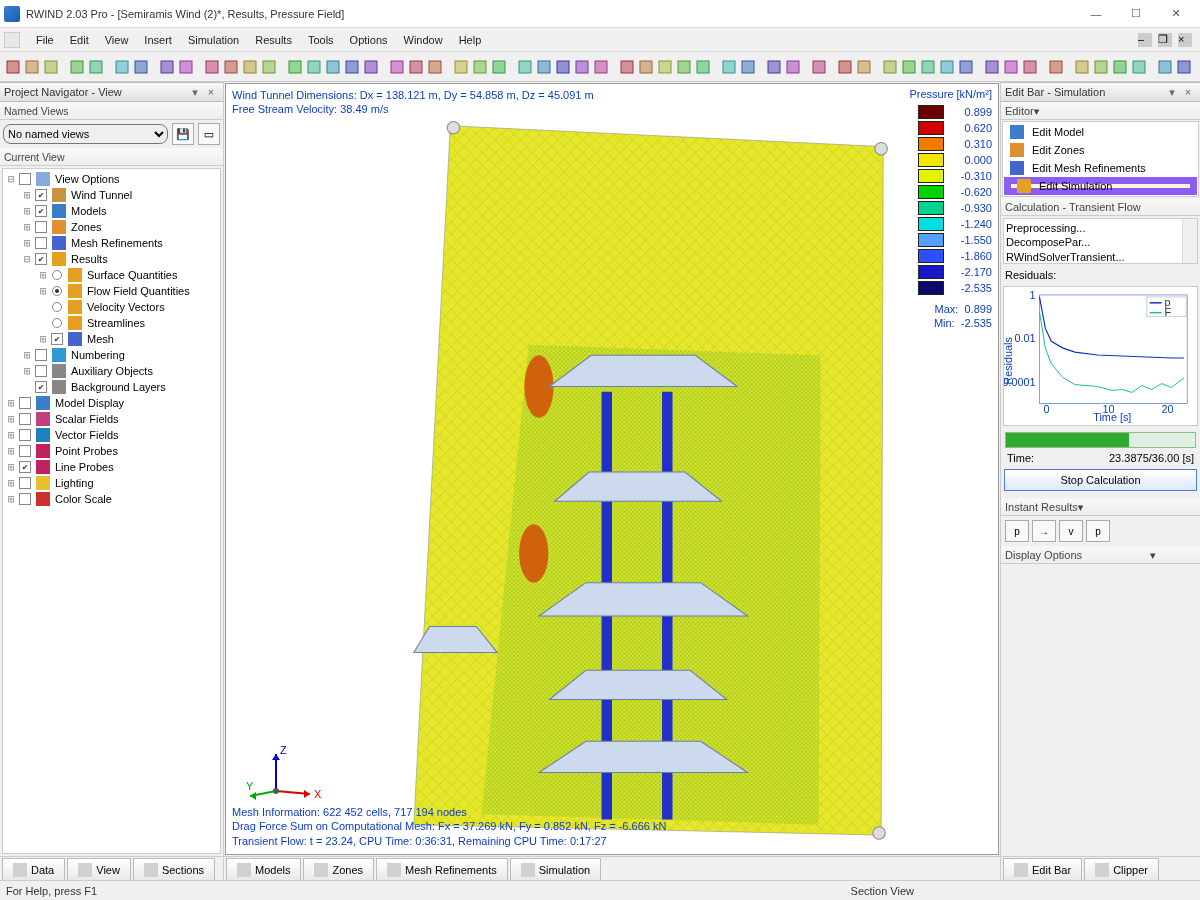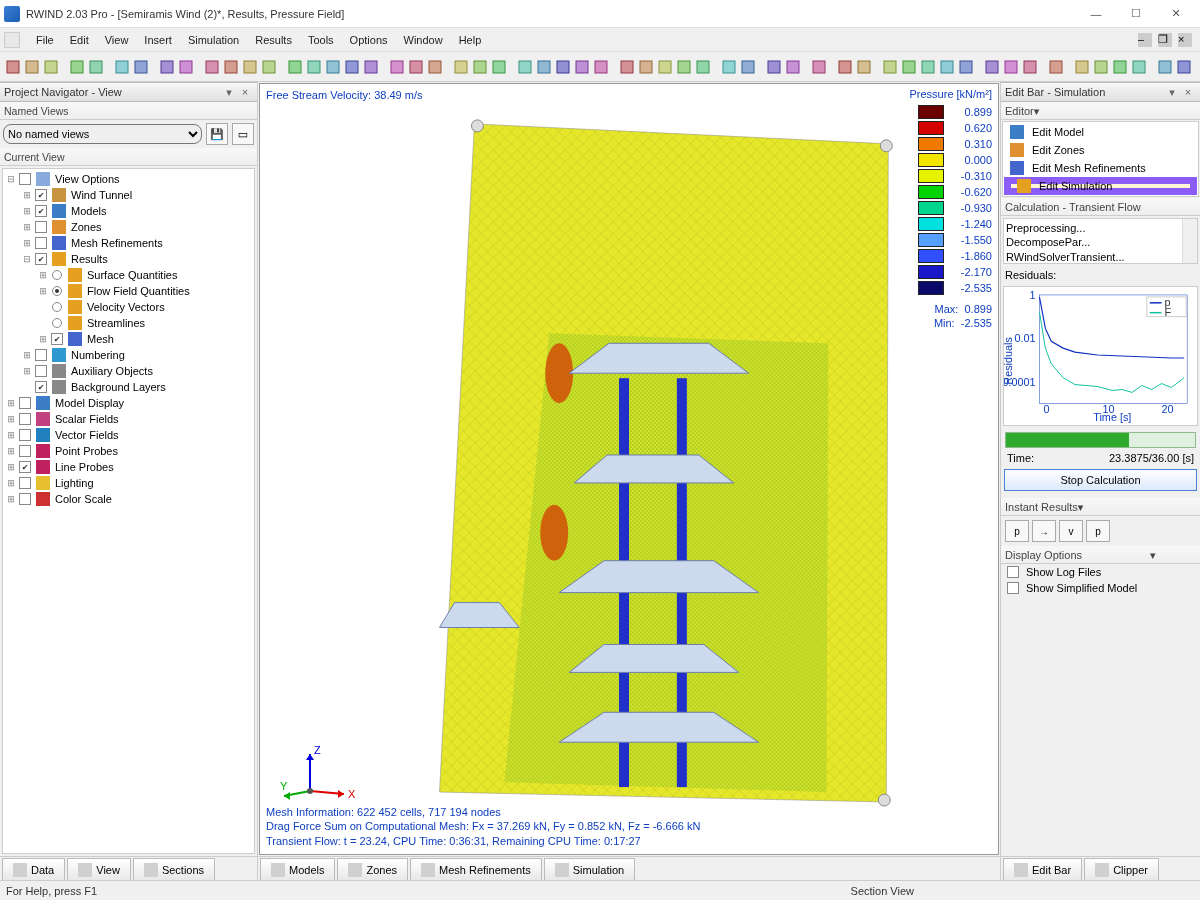--- a/index.html
+++ b/index.html
@@ -12,21 +12,21 @@
 .menubar .micon{width:16px;height:16px;background:#e8e8e8;border:1px solid #ccc;margin-right:8px;}
 .menubar .mitem { padding: 0 8px; color: #222; cursor:default; line-height:22px;}
 .menubar .right { margin-left:auto; display:flex; gap:6px;padding-right:4px;}
 .menubar .right span{width:14px;height:14px;display:inline-block;background:#ccc;}
 .toolbar { height: 30px; background: #f0f0f0; display: flex; align-items: center; padding: 2px 4px; border-bottom:1px solid #ccc; gap:1px;}
 .tbtn { width:22px; height:22px; display:flex;align-items:center;justify-content:center;border:1px solid transparent;border-radius:2px;}
 .tbtn svg{width:16px;height:16px;}
 .tsep { width:1px; height:20px; background:#ccc; margin:0 3px;}
 .main { flex:1; display:flex; overflow:hidden;}
 .panel { display:flex; flex-direction:column; background:#f0f0f0; }
-.panel.left { width: 258px; border-right:1px solid #ccc;}
+.panel.left { width: 224px; border-right:1px solid #ccc;}
 .panel.right { width: 200px; border-left:1px solid #ccc;}
 .panel-header { height:20px; background: linear-gradient(#f8f8f8,#e0e0e0); border:1px solid #bbb; border-width:1px 0; display:flex; align-items:center; padding:0 4px; font-size:11px; color:#333;}
 .panel-header .sp{flex:1}
 .panel-header .pbtn{width:16px;height:16px;display:flex;align-items:center;justify-content:center;color:#666;}
 .subheader { height:18px; background: linear-gradient(#f8f8f8,#eee); border-bottom:1px solid #ccc; padding:0 4px;line-height:18px;color:#444;font-size:10.5px;}
 .named-views-row{display:flex;align-items:center;padding:3px;gap:4px;}
 .named-views-row select{flex:1;height:20px;font-size:11px;border-radius:8px;}
 .sqbtn{width:22px;height:22px;border:1px solid #aaa;background:#f8f8f8;display:flex;align-items:center;justify-content:center;}
 .tree { flex:1; overflow:auto; background:#fff; border:1px solid #ccc;margin:2px;padding:2px 0;}
 .tree-row{display:flex;align-items:center;height:16px;padding:0 2px;white-space:nowrap;}
@@ -588,20 +588,21 @@
           <polygon points="310,590 480,590 445,562 345,562"></polygon>
           <polygon points="300,660 500,660 455,630 345,630"></polygon>
           <polygon points="180,545 260,545 240,520 195,520"></polygon>
         </g>
 
         <circle cx="218" cy="42" r="6" fill="#ddd" stroke="#888"></circle>
         <circle cx="628" cy="62" r="6" fill="#ddd" stroke="#888"></circle>
         <circle cx="626" cy="718" r="6" fill="#ddd" stroke="#888"></circle>
       </svg>
       <div class="vp-text top">
+        <div>Wind Tunnel Dimensions: Dx = 138.121 m, Dy = 54.858 m, Dz = 45.091 m</div>
         <div>Free Stream Velocity: 38.49 m/s</div>
       </div>
       <div class="vp-text bot">
         <div>Mesh Information: 622 452 cells, 717 194 nodes</div>
         <div>Drag Force Sum on Computational Mesh: Fx = 37.269 kN, Fy = 0.852 kN, Fz = -6.666 kN</div>
         <div>Transient Flow: t = 23.24, CPU Time: 0:36:31, Remaining CPU Time: 0:17:27</div>
       </div>
       <div class="legend">
         <div class="ltitle">Pressure [kN/m²]</div>
         <div id="legend-rows">
@@ -781,30 +782,20 @@
         <div class="ib">p</div>
         <div class="ib">→</div>
         <div class="ib">v</div>
         <div class="ib">p</div>
       </div>
     <div class="subheader" style="display:flex;gap:34px;">
         <span>Display Options</span>
         <span class="sp"></span>
         <span>▾</span>
       </div>
-    <div id="disp-opts">
-        <div class="optrow">
-          <span class="cb"></span>
-          <span>Show Log Files</span>
-        </div>
-        <div class="optrow">
-          <span class="cb"></span>
-          <span>Show Simplified Model</span>
-        </div>
-      </div>
     <div class="fillrest"></div>
     <div class="bottom-tabs" id="right-tabs">
         <div class="btab">
           <span class="ico"></span>
           <span>Edit Bar</span>
         </div>
         <div class="btab">
           <span class="ico"></span>
           <span>Clipper</span>
         </div>

